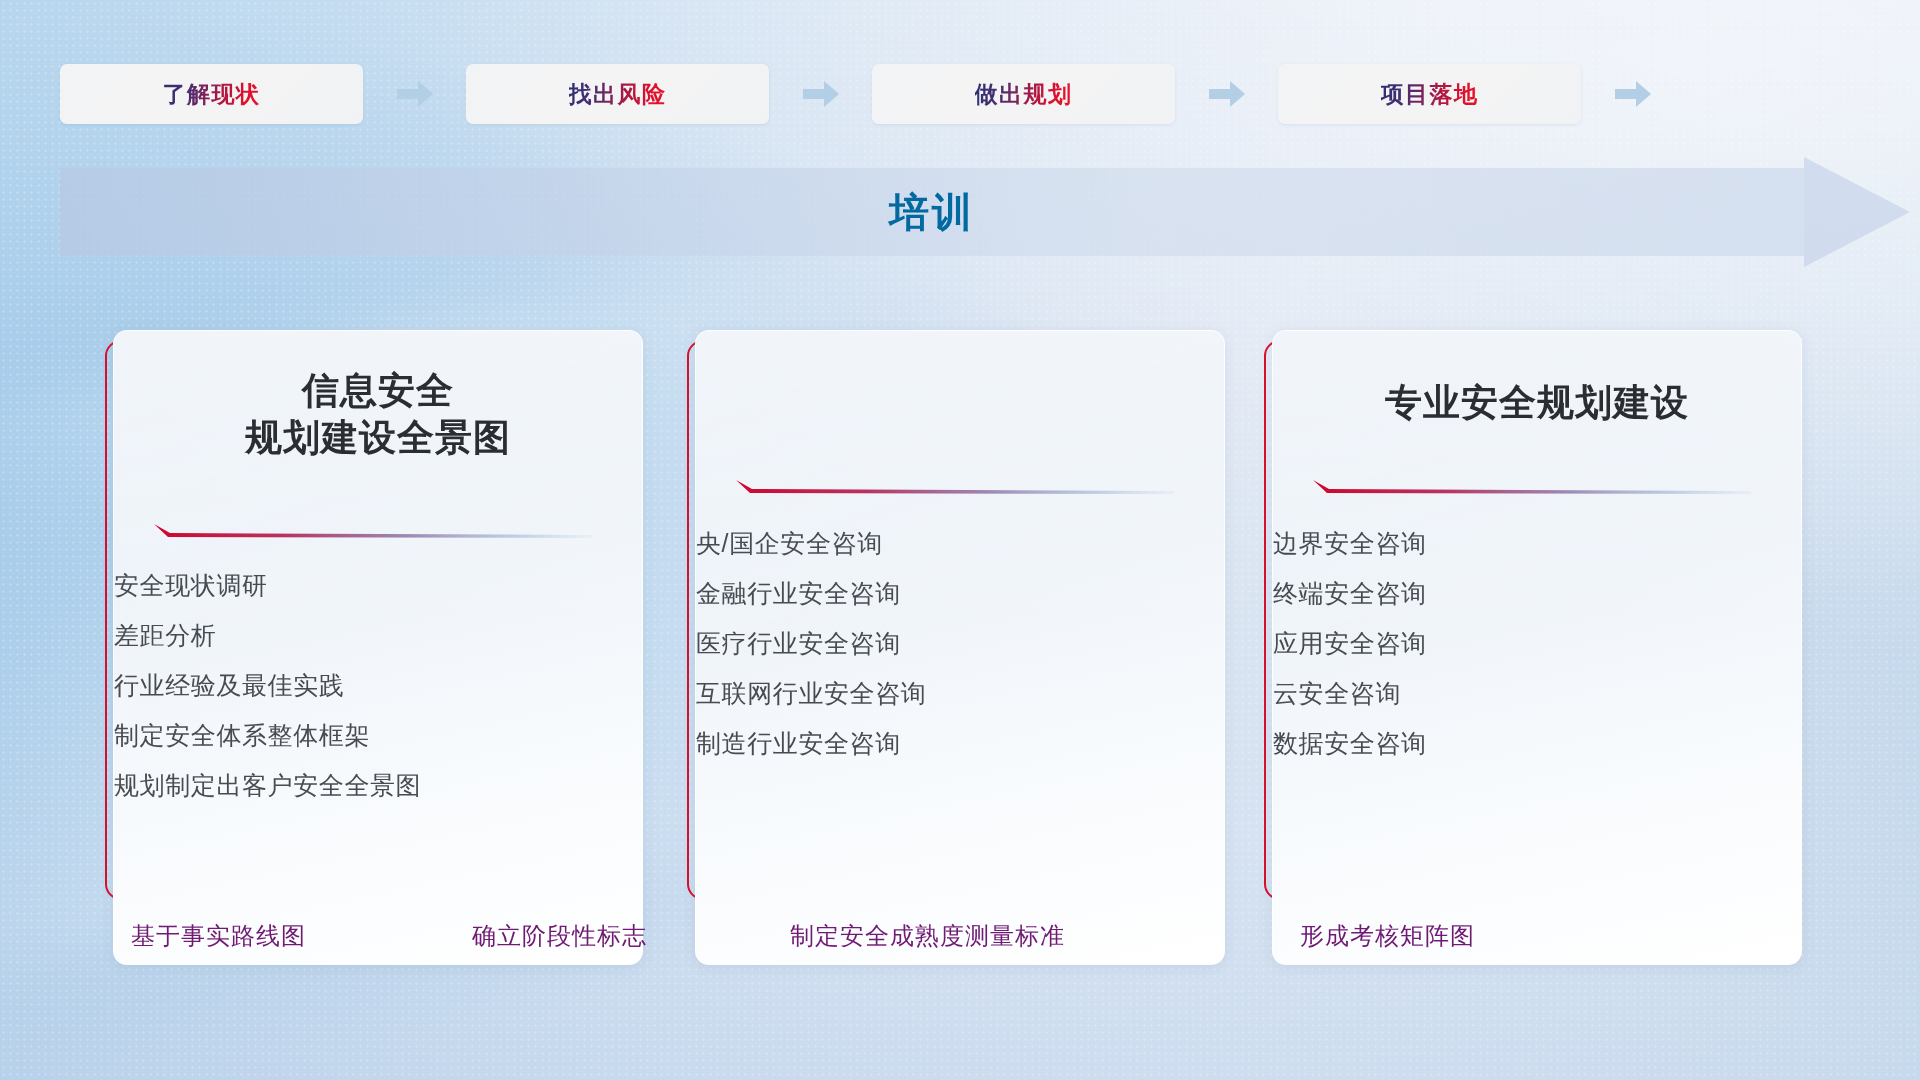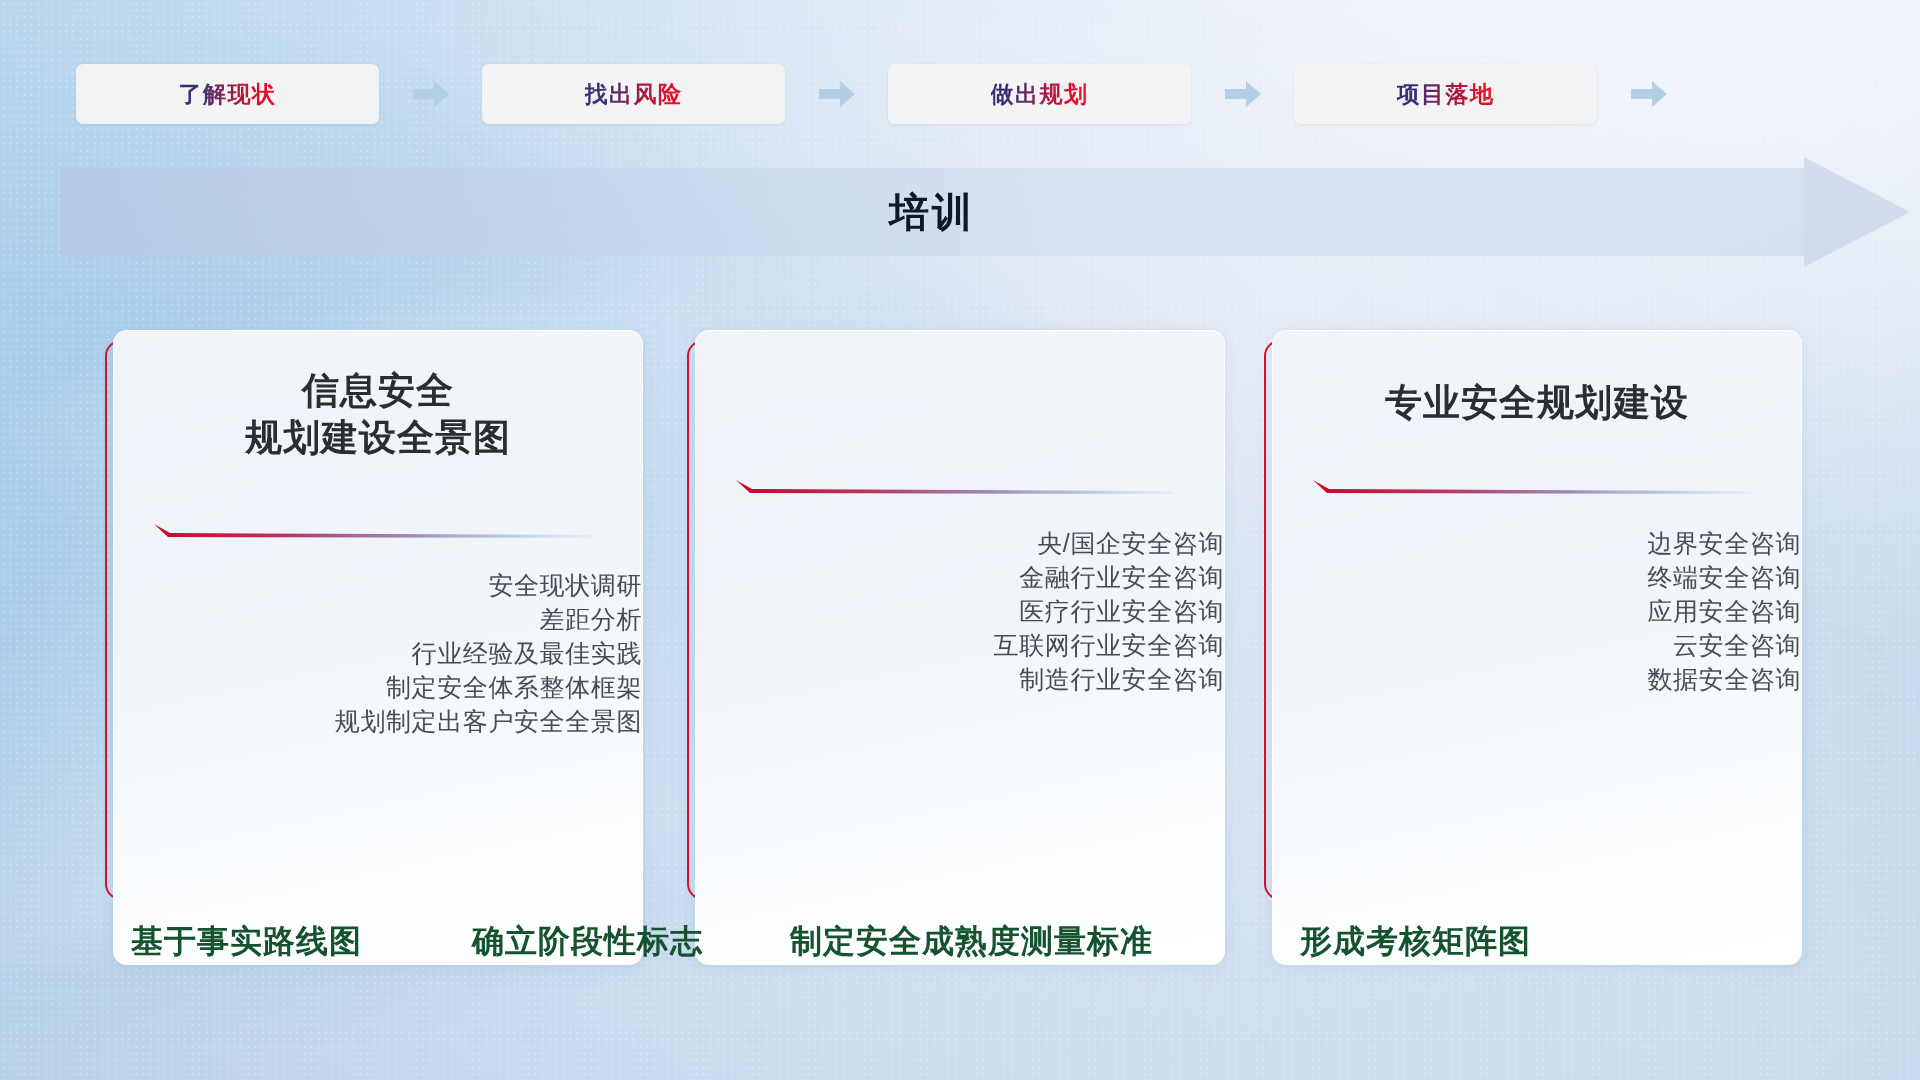--- a/index.html
+++ b/index.html
@@ -35,21 +35,21 @@
   }
   #bg .dots{
     position:absolute; inset:0; opacity:.28;
     background-image:radial-gradient(rgba(255,255,255,.75) 1px, rgba(255,255,255,0) 1.4px);
     background-size:7px 7px;
   }
 
   
   .steps{
     position:absolute; top:64px; left:60px; width:1800px; height:60px;
-    display:flex; align-items:center; gap:16px;margin-left:16px;
+    display:flex; align-items:center; gap:16px;
   }
   .step{
     width:303px; height:60px;
     display:flex; align-items:center; justify-content:center;
     border-radius:7px;
     position:relative;
     background:linear-gradient(135deg,#f2f3f4 0%,#f4f4f5 45%,#f1f2f3 100%);
     box-shadow:0 1px 3px rgba(60,90,130,.10);
   }
   .step::before{
@@ -79,21 +79,21 @@
   }
   .band .tip{
     position:absolute; left:1744px; top:-11px; width:0; height:0;
     border-top:55px solid transparent;
     border-bottom:55px solid transparent;
     border-left:106px solid rgba(198,212,234,.70);
   }
   .band-label{
     position:absolute; left:0; top:0; width:1744px; height:88px;
     display:flex; align-items:center; justify-content:center;
-    font-size:40px; font-weight:700; letter-spacing:3px; color:#0f172a;
+    font-size:40px; font-weight:700; letter-spacing:3px; color:#0369a1;
   }
 
   
   .cards{
     position:absolute; top:330px; left:0; width:1920px; height:560px;
   }
   .card-wrap{ position:absolute; top:0; width:530px; height:560px; }
   .card-wrap.c1{ left:113px; }
   .card-wrap.c2{ left:695px; }
   .card-wrap.c3{ left:1272px; }
@@ -129,33 +129,33 @@
   .card-title.two-line{ top:36px; }
   .card-title.one-line{ top:48px; }
 
   .divider{
     position:absolute; left:40px; top:192px; width:438px; height:18px;
   }
   .divider.shift{ top:148px; }
 
   .card-list{
     position:absolute; left:0; right:0; top:238px;
-    display:flex; flex-direction:column; align-items:flex-end; gap:1px;
+    display:flex; flex-direction:column; align-items:flex-start; gap:17px;
   }
   .card-list.shift{ top:196px; }
   .card-list li{
     list-style:none;
     font-size:25px; color:#474b52; letter-spacing:.6px; white-space:nowrap;
   }
 
   
   .captions{ position:absolute; top:920px; left:0; width:1920px; height:46px; }
   .caption{
     position:absolute; top:0;
-    font-size:32px; font-weight:700; color:#14532d; letter-spacing:1px;
+    font-size:24px; font-weight:400; color:#701a75; letter-spacing:1px;
     white-space:nowrap;
   }
   .caption.f0{ left:131px; }
   .caption.f1{ left:472px; }
   .caption.f2{ left:790px; }
   .caption.f3{ left:1300px; }
 </style>
 </head>
 <body>
 

